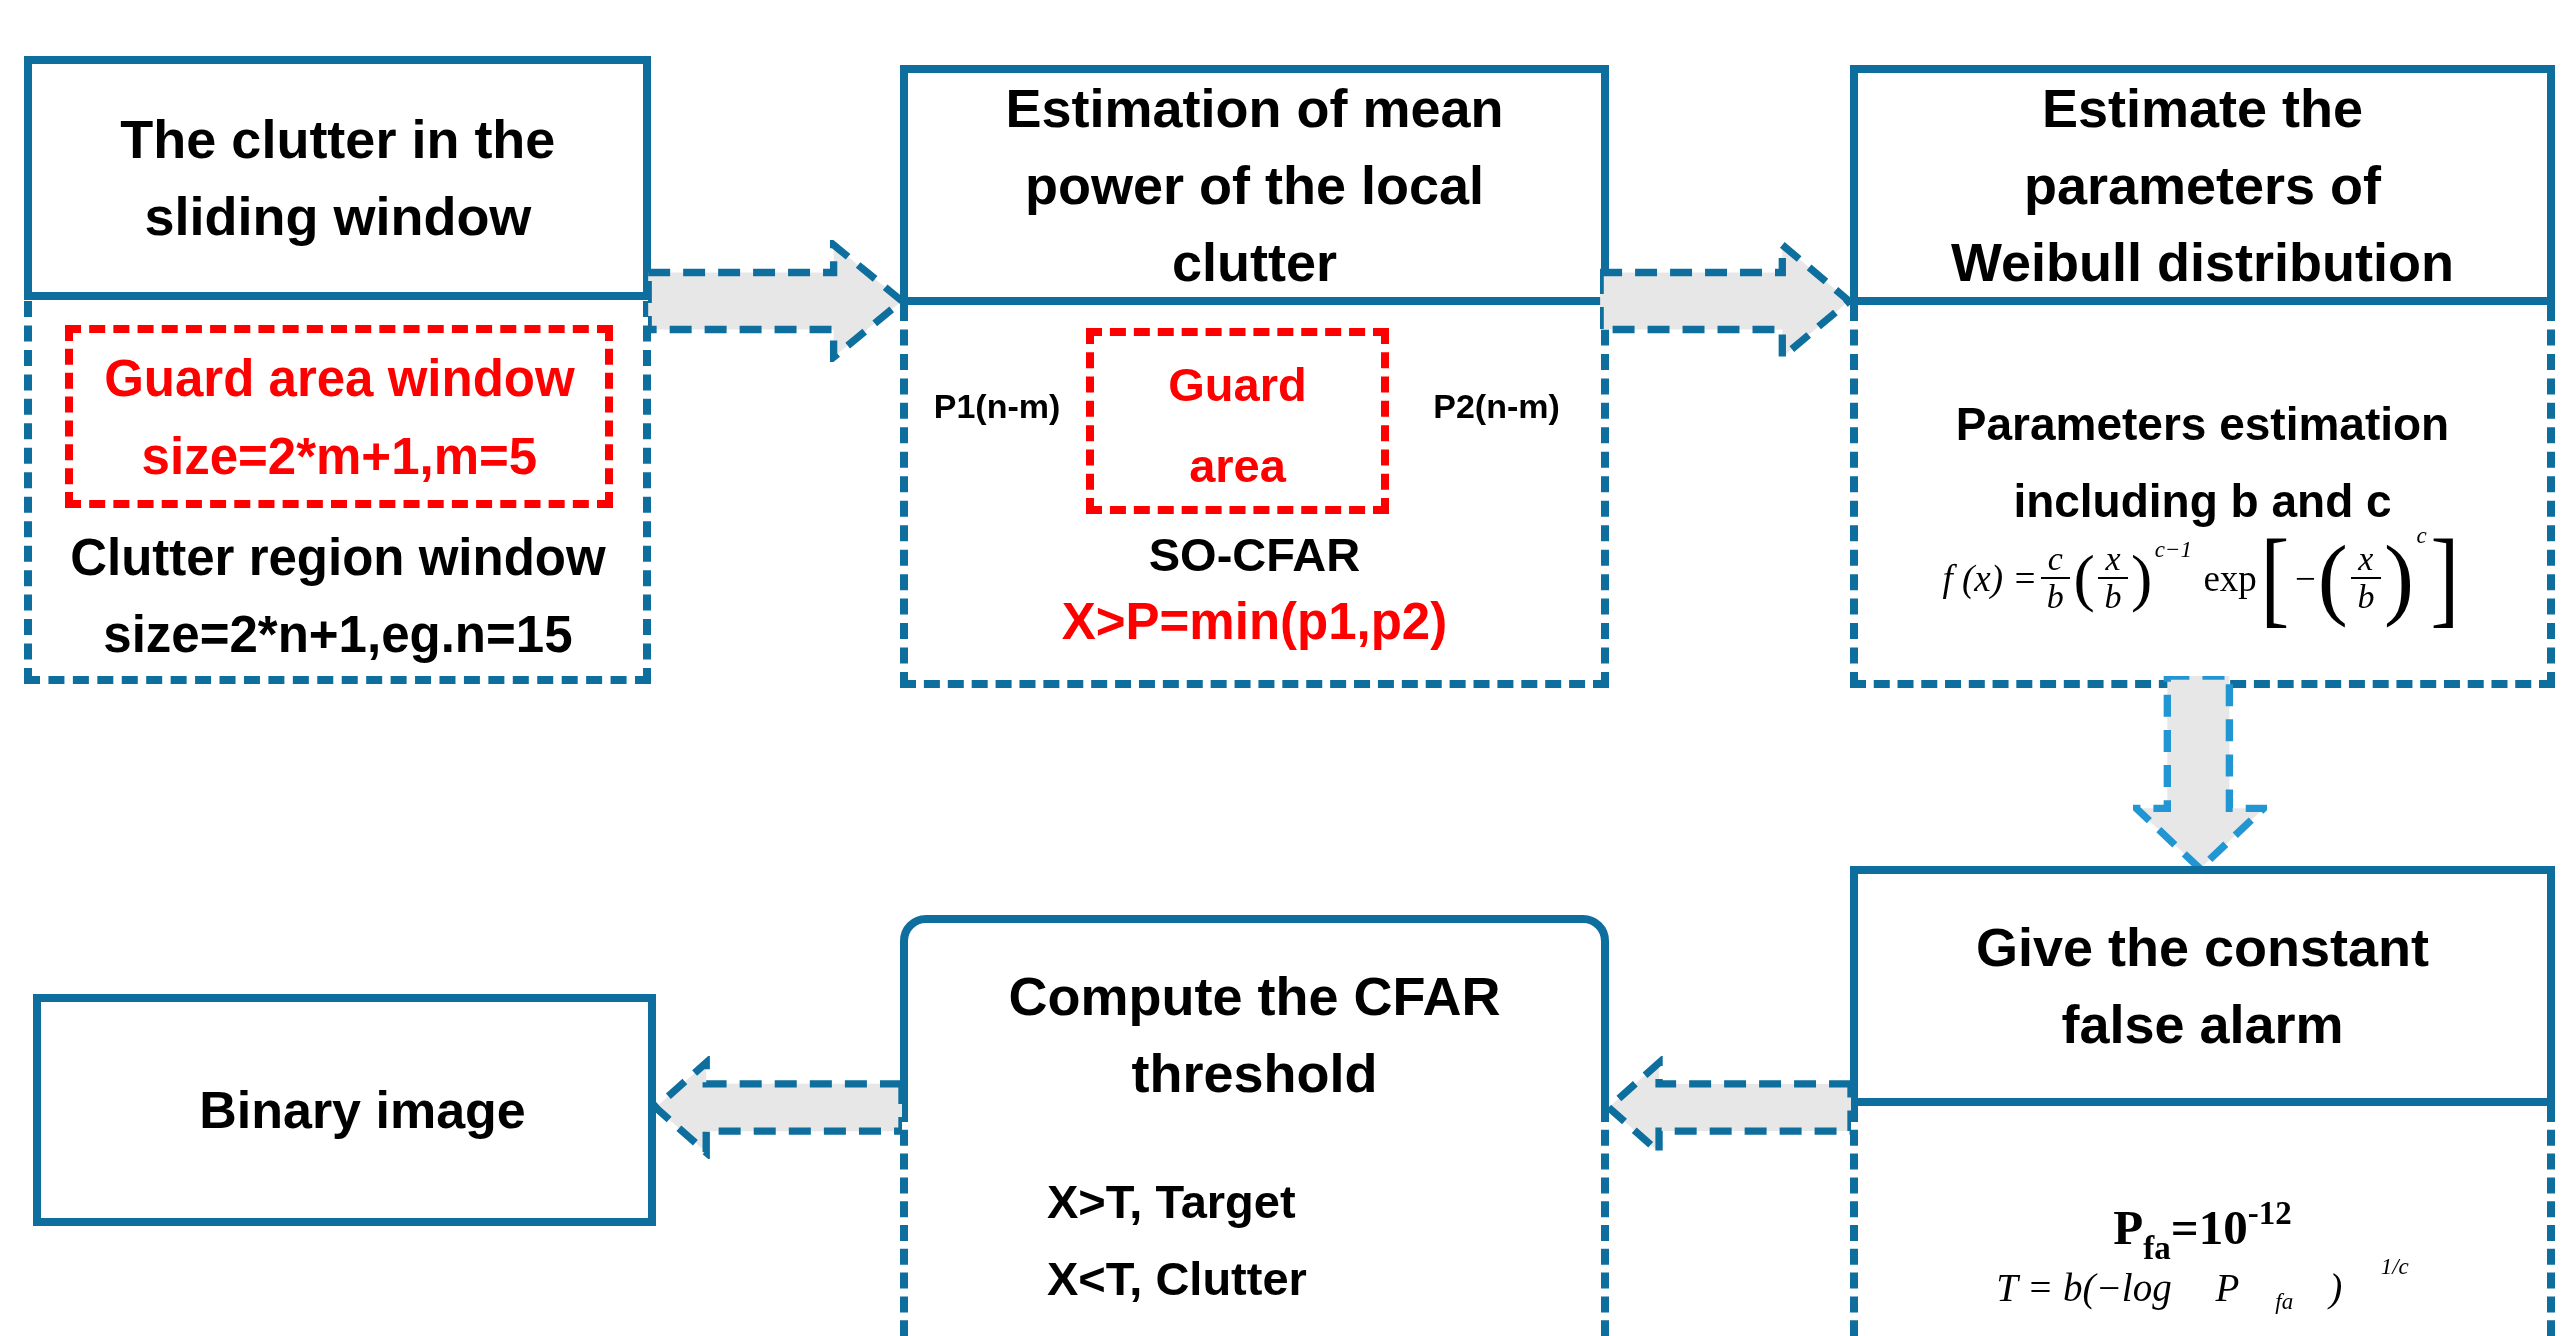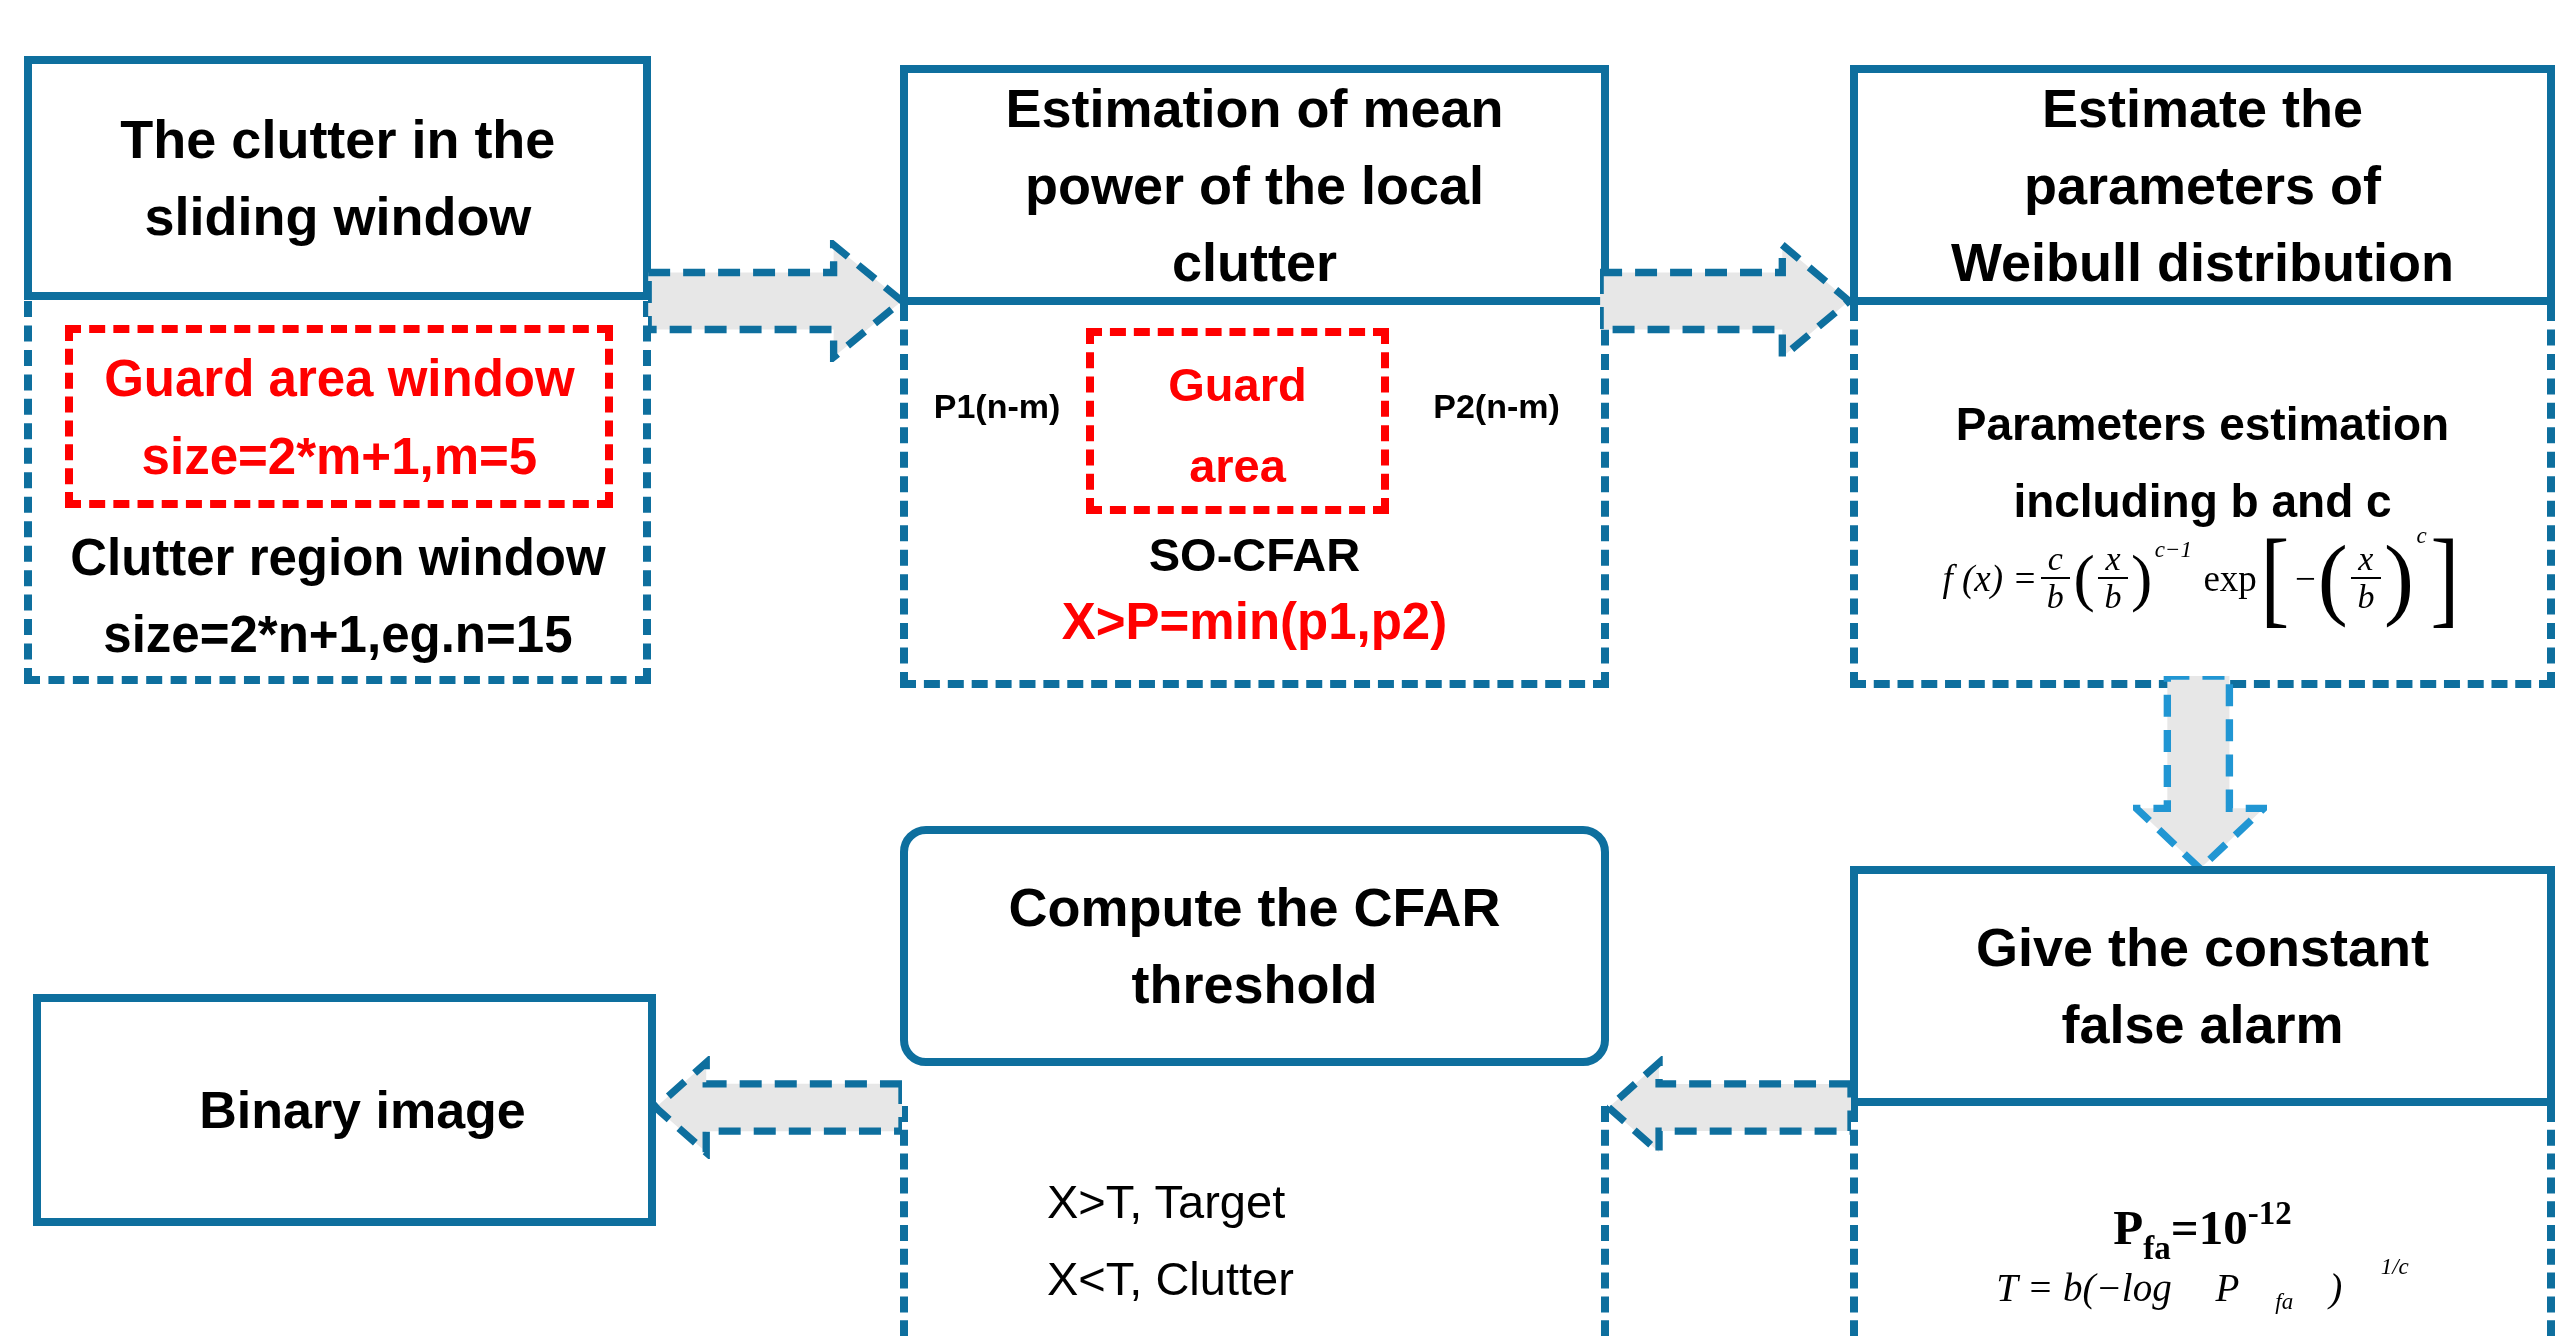--- a/index.html
+++ b/index.html
@@ -147,26 +147,26 @@
         <span class="msub">fa</span>
       <span>)</span>
       <span class="msup" style="top:-21px;">1/c</span>
     </div>
   </div>
 
   <svg class="arrow" style="left:1607px;top:1024px;" width="244" height="103" viewBox="0 0 300 126">
     <polygon points="300,34 64,34 64,8 2,63 64,118 64,92 300,92" style="fill:var(--arrow_fill);stroke:var(--blue);"></polygon>
   </svg>
 
-  <div class="box-title" style="left:900px;top:794px;width:709px;height:240px;border-radius:26px;">
+  <div class="box-title" style="left:900px;top:883px;width:709px;height:240px;border-radius:26px;">
     <div>Compute the CFAR</div>
     <div>threshold</div>
   </div>
   <div class="box-sub" style="left:900px;top:1074px;width:709px;height:254px;">
-    <div style="position:absolute;top:57px;left:139px;font-weight:normal;font-size:47px;line-height:77px;">
+    <div style="position:absolute;top:57px;left:139px;font-weight:bold;font-size:47px;line-height:77px;">
       <div>X&gt;T, Target</div>
       <div>X&lt;T, Clutter</div>
     </div>
   </div>
 
   <svg class="arrow" style="left:654px;top:1024px;" width="248" height="103" viewBox="0 0 304 126">
     <polygon points="304,34 64,34 64,8 2,63 64,118 64,92 304,92" style="fill:var(--arrow_fill);stroke:var(--blue);"></polygon>
   </svg>
 
   <div class="box-title" style="left:33px;top:962px;width:623px;height:232px;font-size:52px;padding-left:36px;">

